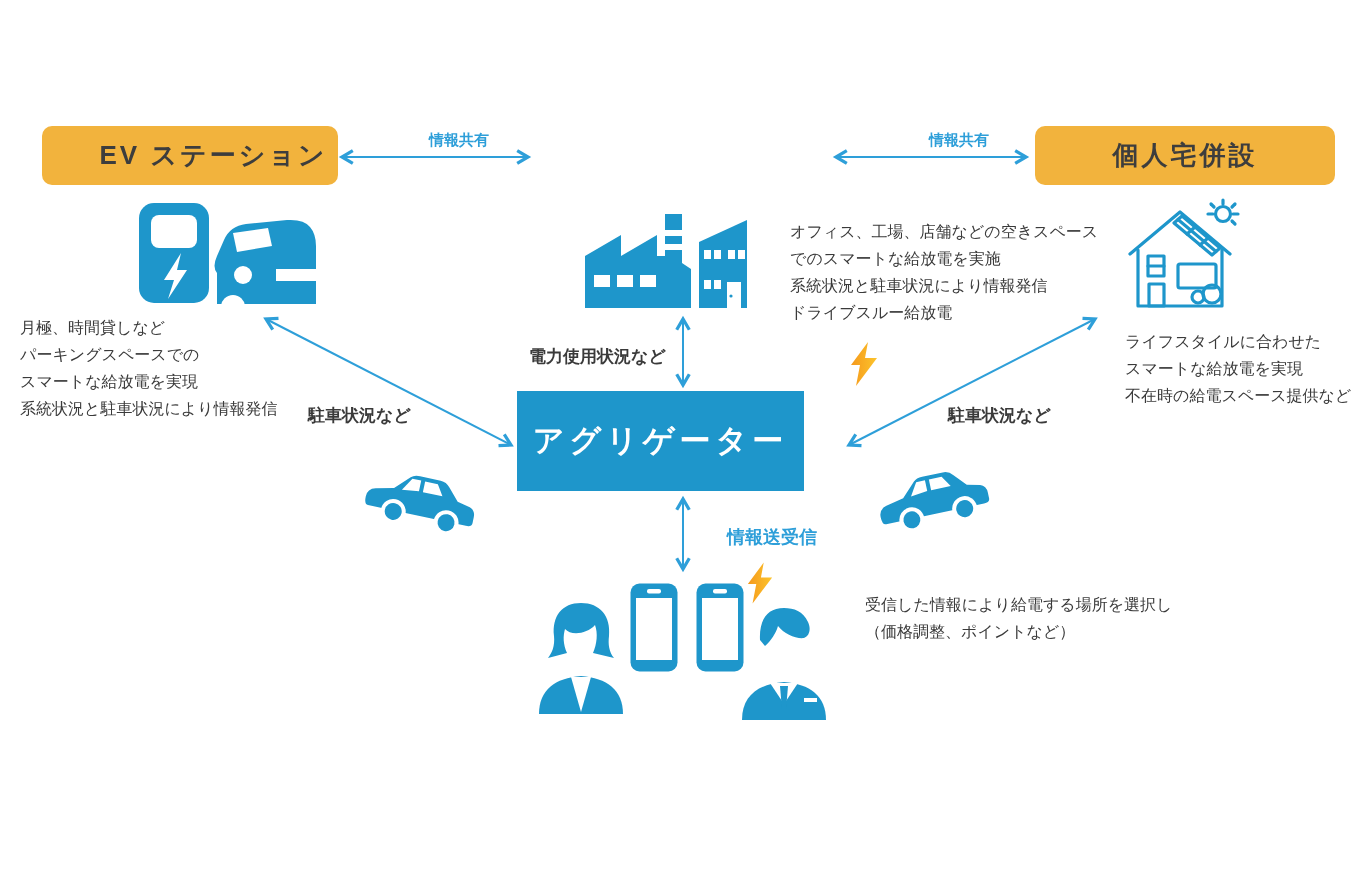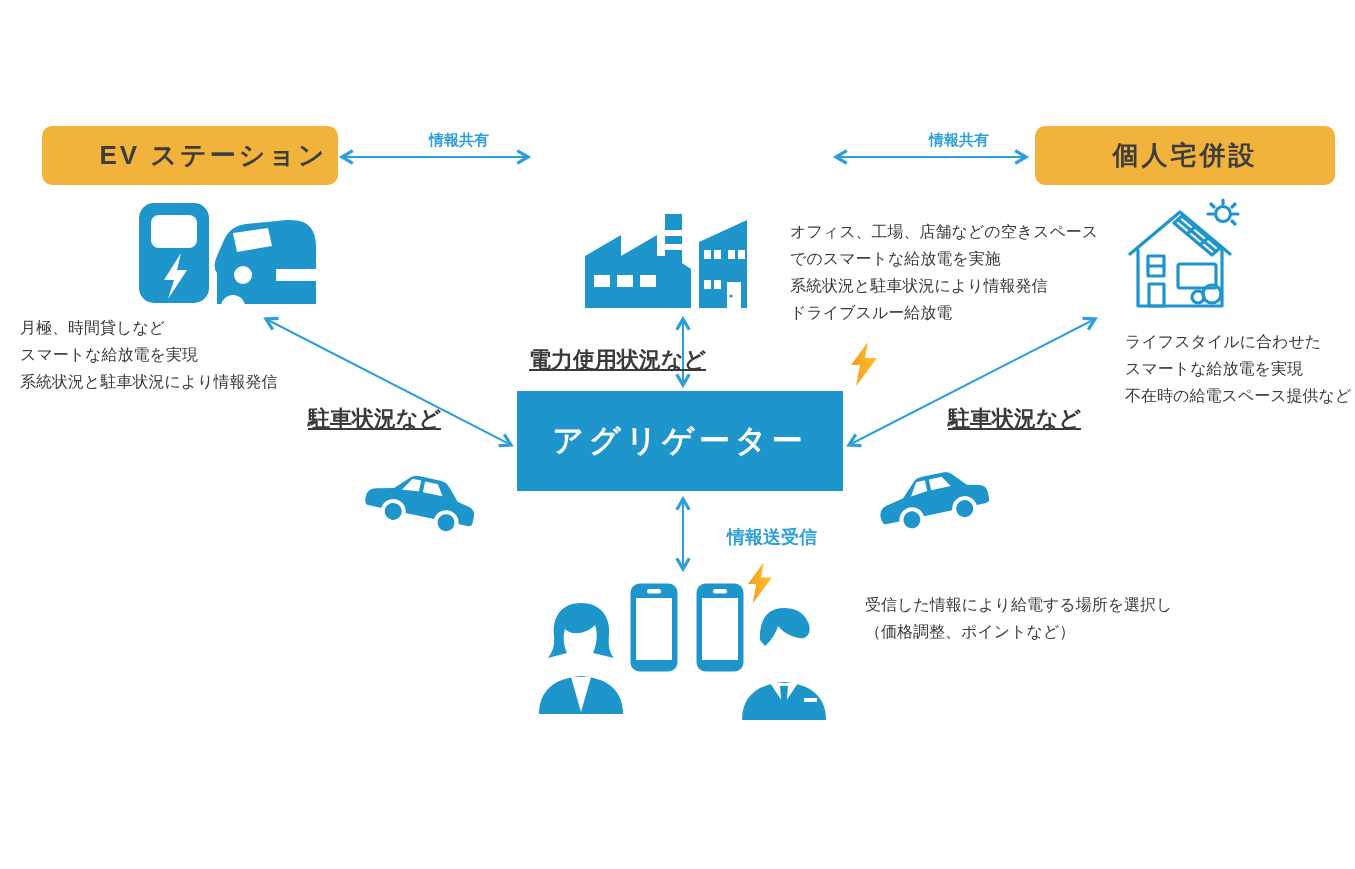--- a/index.html
+++ b/index.html
@@ -9,26 +9,26 @@
   *{box-sizing:border-box;}
   body{margin:0;background:#fff;font-family:"Liberation Sans","DejaVu Sans",sans-serif;}
   .canvas{position:relative;width:1355px;height:869px;background:#fff;overflow:hidden;}
   .abs{position:absolute;}
   .hdr{
     position:absolute;height:59px;background:var(--yellow);border-radius:10px;
     display:flex;align-items:center;justify-content:center;
     font-size:26px;font-weight:700;color:#3d3d3d;letter-spacing:3px;white-space:nowrap;
   }
   .agg{
-    position:absolute;left:517px;top:391px;width:326px;height:100px;background:var(--blue);
+    position:absolute;left:517px;top:391px;width:287px;height:100px;background:var(--blue);
     display:flex;align-items:center;justify-content:center;
     color:#fff;font-size:31px;font-weight:600;letter-spacing:5px;white-space:nowrap;
   }
   .desc{position:absolute;color:var(--text);font-size:16px;font-weight:500;line-height:27px;white-space:nowrap;}
-  .lbl-dark{position:absolute;color:var(--text);font-size:22px;font-weight:600;white-space:nowrap;text-decoration:underline;}
+  .lbl-dark{position:absolute;color:var(--text);font-size:17px;font-weight:600;white-space:nowrap;}
   .lbl-blue{position:absolute;color:var(--arrow);font-size:16px;font-weight:700;white-space:nowrap;margin-left:31px;}
   .center-x{transform:translateX(-50%);}
   svg{display:block;}
   .fb{fill:var(--blue);} .fw{fill:#fff;}
   .st{stroke:var(--blue);fill:none;stroke-width:3.2;stroke-linecap:round;stroke-linejoin:round;}
   .arrowline{stroke:var(--arrow);stroke-width:2;fill:none;}
   .ah{stroke:var(--arrow);stroke-width:1.8;fill:none;}
   .overlay{position:absolute;left:0;top:0;pointer-events:none;}
 </style>
 </head>
@@ -173,20 +173,21 @@
     <circle cx="46" cy="40" r="15" class="fw"></circle>
     <path d="M46,8 C29,8 21,20 22,40 L27,46 C33,41 38,33 40,26 C46,34 58,39 66,38 C72,36 73,28 70,22 C65,11 56,8 46,8 Z" class="fb"></path>
     <path d="M4,120 C4,96 20,84 46,82 C72,84 88,96 88,120 Z" class="fb"></path>
     <polygon points="32,83 60,83 46,104" class="fw"></polygon>
     <polygon points="42,86 50,86 48,110 44,110" class="fb"></polygon>
     <rect x="66" y="98" width="13" height="4" class="fw"></rect>
   </svg>
 
   <div class="desc" style="left:20px;top:314px;">
     <div>月極、時間貸しなど</div>
+    <div>パーキングスペースでの</div>
     <div>スマートな給放電を実現</div>
     <div>系統状況と駐車状況により情報発信</div>
   </div>
 
   <div class="desc" style="left:790px;top:218px;">
     <div>オフィス、工場、店舗などの空きスペース</div>
     <div>でのスマートな給放電を実施</div>
     <div>系統状況と駐車状況により情報発信</div>
     <div>ドライブスルー給放電</div>
   </div>

